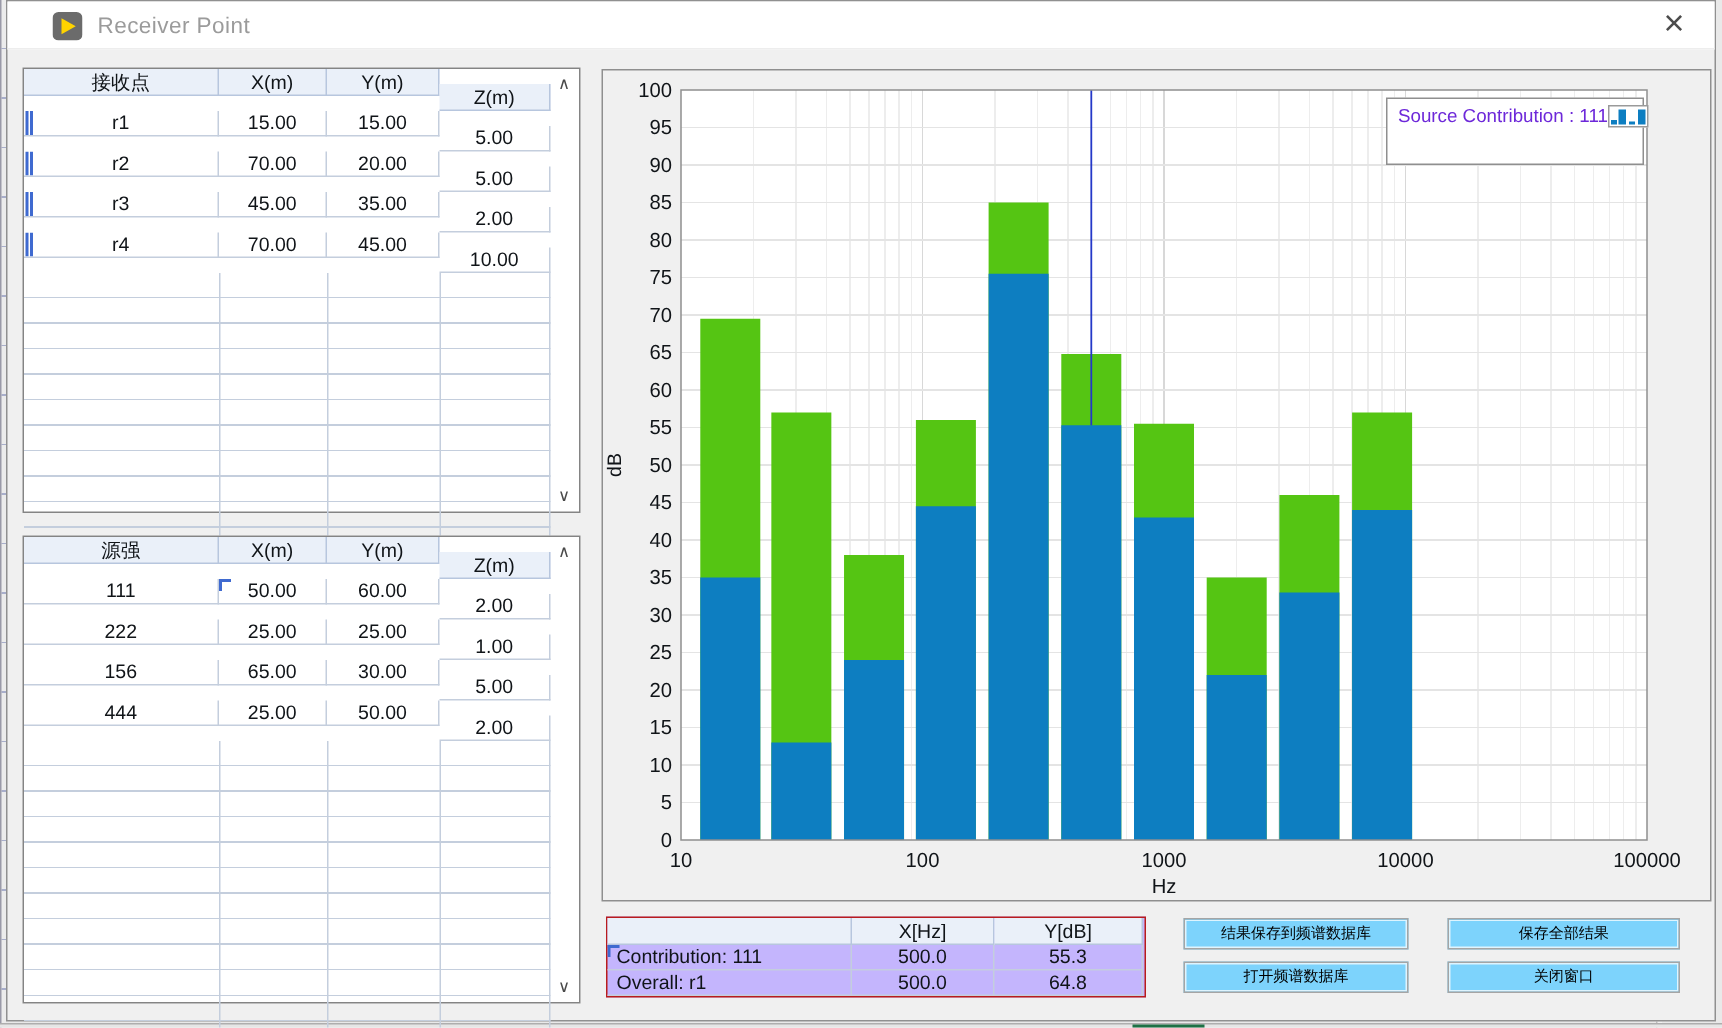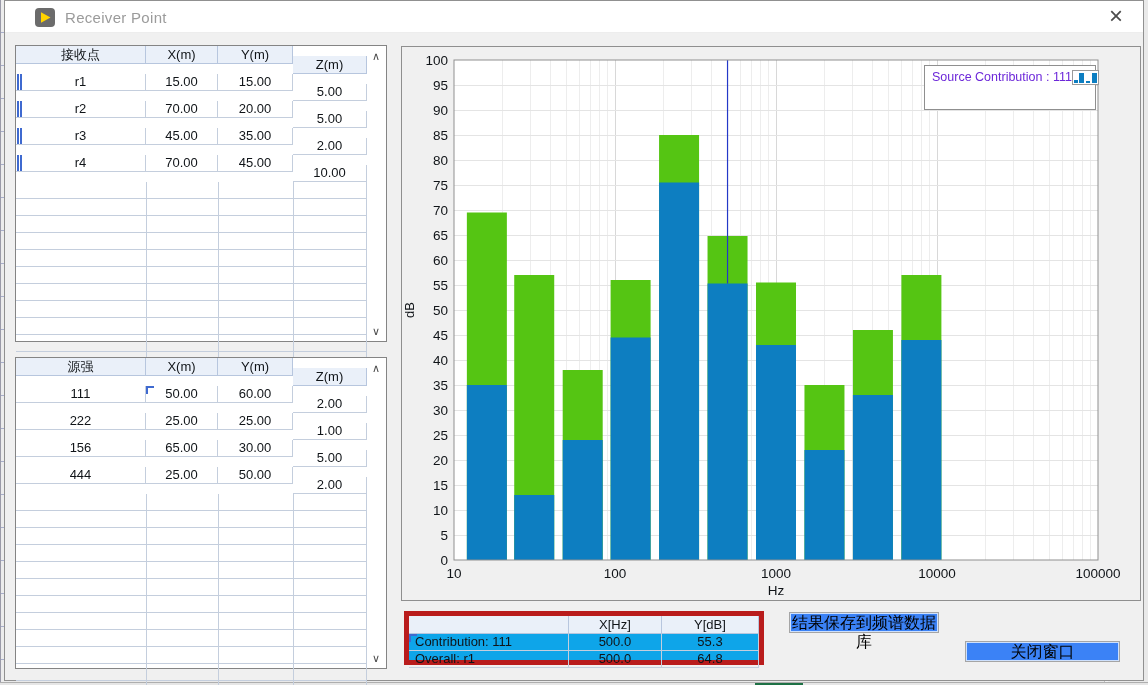--- a/index.html
+++ b/index.html
@@ -67,28 +67,28 @@
     background:#ffffff; border:1px solid #8f8f8f; }
   .legend-row { height:22px; display:flex; align-items:center; justify-content:space-between;
     padding:0 6px 0 7px; }
   .legend-row + .legend-row { border-top:1px solid #c9c9c9; }
   .legend-label { font-size:12.5px; color:#6d28d9; white-space:nowrap; }
   .legend-icon { width:27px; height:15px; border:1px solid #9a9a9a; background:#fff;
     display:flex; align-items:flex-end; }
 
   
   .info-tbl { position:absolute; left:399px; top:610px; width:360px; height:54px;
-    background:#0ea5e9; border:5px solid #b91c1c; }
+    background:#c4b5fd; border:1px solid #b91c1c; }
   .ic0 { width:163px; } .ic1 { width:95px; } .ic2 { width:99px; }
   .ileft { text-align:left; padding-left:6px; }
 
   
-  .btn { position:absolute; height:21px; background:#3b82f6; border:1px solid #a5a5a5;
+  .btn { position:absolute; height:21px; background:#7dd3fc; border:1px solid #a5a5a5;
     box-shadow:inset 0 0 0 1px rgba(255,255,255,.75);
-    font-size:16px; color:#000; text-align:center; line-height:19px;
+    font-size:10px; color:#000; text-align:center; line-height:19px;
     font-family:"Liberation Sans","DejaVu Sans",sans-serif; cursor:default; }
   .btn-save-db { left:784px; top:611px; width:150px; }
   .btn-save-all { left:960px; top:611px; width:155px; }
   .btn-open-db { left:784px; top:640px; width:150px; }
   .btn-close   { left:960px; top:640px; width:155px; }
 
   svg text { font-family:"Liberation Sans","DejaVu Sans",sans-serif; }
 </style>
 </head>
 <body>
@@ -330,16 +330,18 @@
         <div class="td ic2">55.3</div>
       </div>
       <div class="trow">
         <div class="td ic0 ileft">Overall: r1</div>
         <div class="td ic1">500.0</div>
         <div class="td ic2">64.8</div>
       </div>
     </div>
 
     <button class="btn btn-save-db">结果保存到频谱数据库</button>
+    <button class="btn btn-save-all">保存全部结果</button>
+    <button class="btn btn-open-db">打开频谱数据库</button>
     <button class="btn btn-close">关闭窗口</button>
 
   </div>
 </div>
 
 </body></html>

